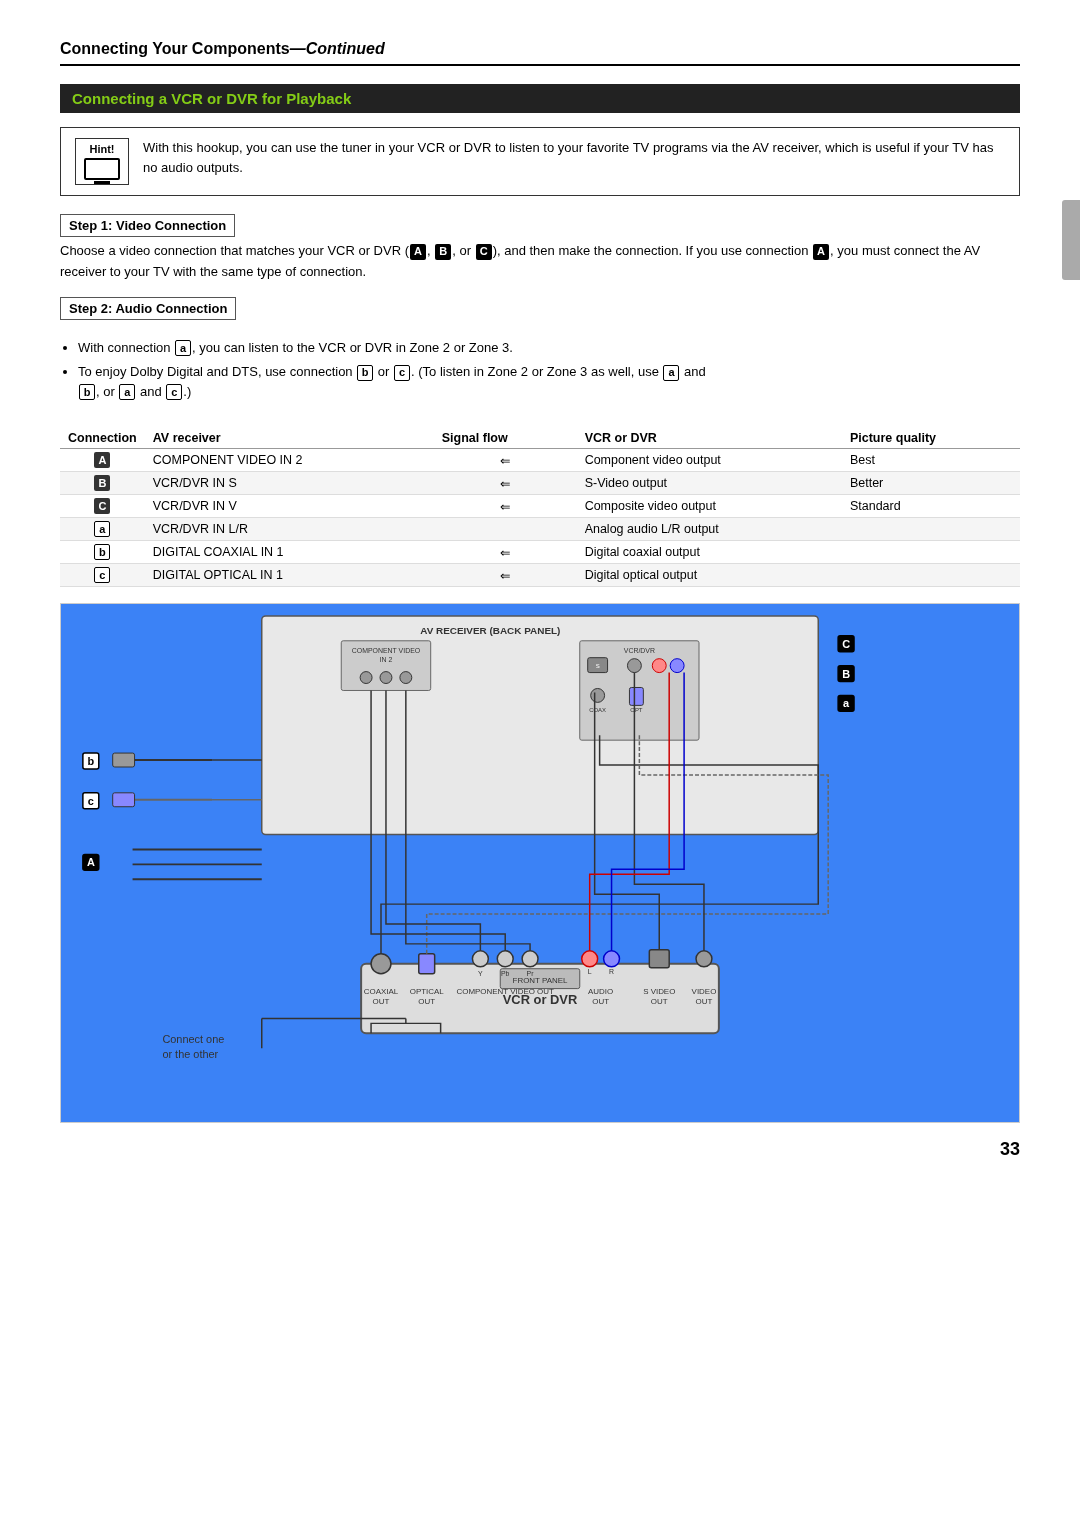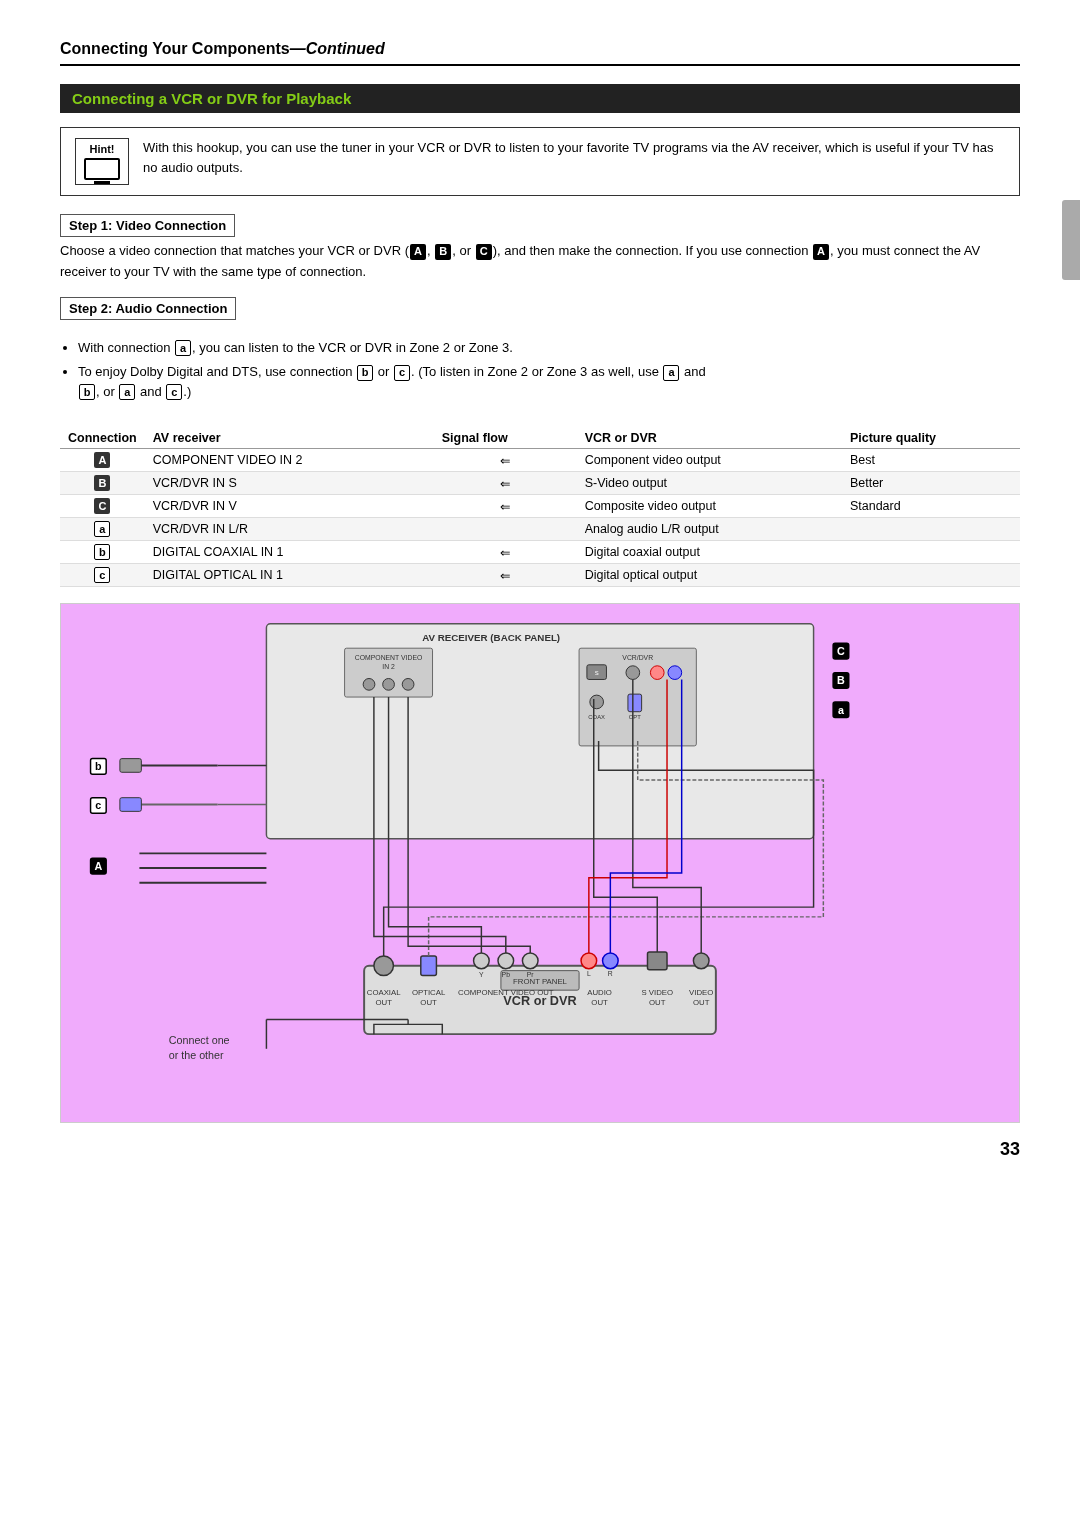--- a/index.html
+++ b/index.html
@@ -122,22 +122,22 @@
       padding: 3px 8px;
       border-bottom: 1px solid #ddd;
     }
     .conn-table tr:nth-child(even) td { background: #f5f5f5; }
     .conn-table tr:nth-child(odd) td { background: #fff; }
     .conn-table td:first-child { text-align: center; width: 60px; }
 
     
     .diagram-area {
       border: 1px solid #ccc;
-      background: #f0abfc;
-      padding: 10px;
+      background: #3b82f6;
+      padding: 2px;
       margin-bottom: 16px;
       position: relative;
       min-height: 520px;
       overflow: hidden;
     }
     
     .diagram-svg {
       width: 100%;
       display: block;
     }

